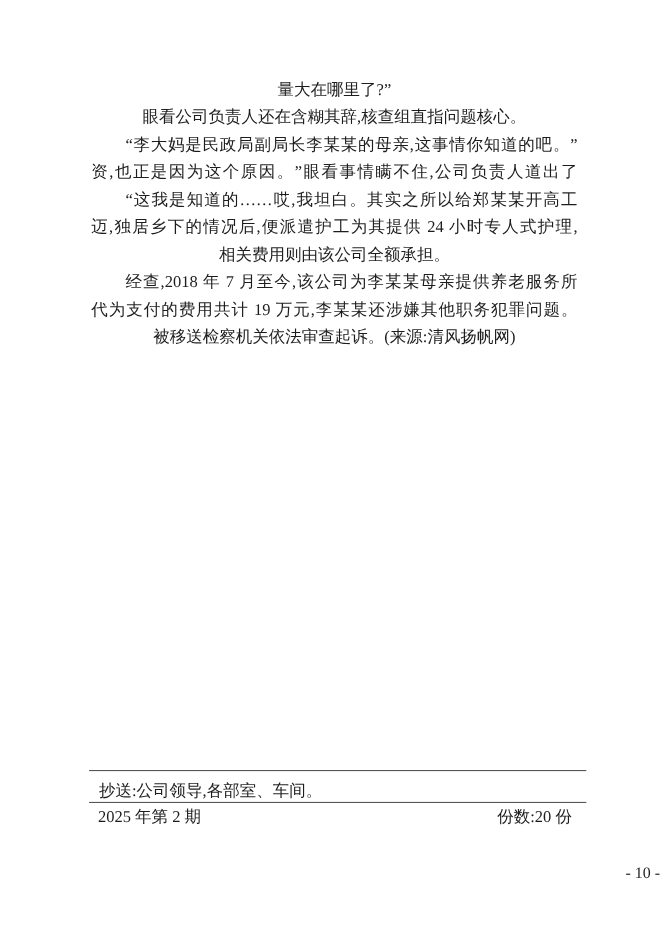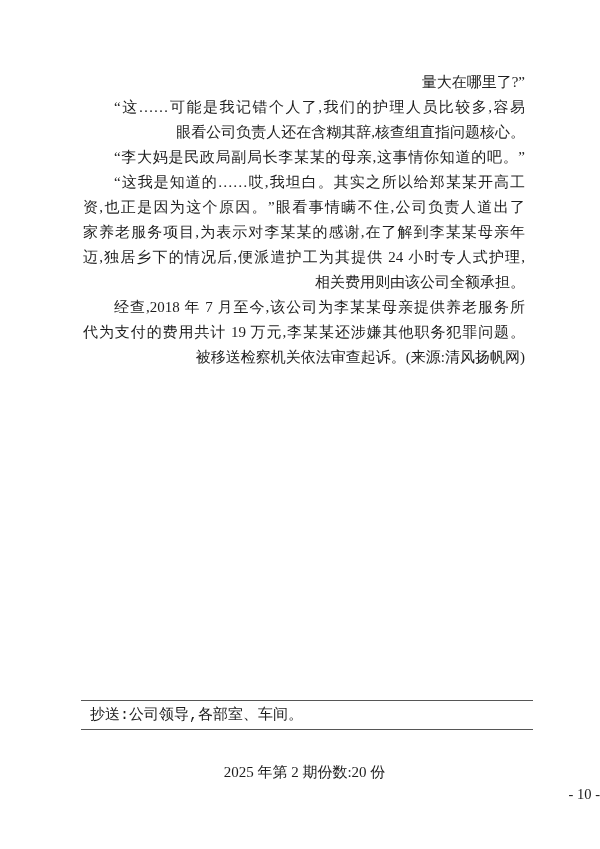--- a/index.html
+++ b/index.html
@@ -21,21 +21,21 @@
     position: absolute;
     left: 83px;
     top: 70px;
     width: 442px;
     font-size: 15px;
     line-height: 25px;
     letter-spacing: 0;
   }
   .bline {
     white-space: nowrap;
-    text-align: right;
+    text-align: center;
   }
   .bline.fill {
     text-align: justify;
     text-align-last: justify;
   }
   .bline.indent {
     padding-left: 31px;
   }
   
   .footer-rule {
@@ -47,35 +47,34 @@
   }
   .rule-top { top: 700px; }
   .rule-mid { top: 729px; }
   .copy-row {
     position: absolute;
     left: 81px;
     top: 700px;
     width: 452px;
     height: 29px;
     display: flex;
-    align-items: center;
+    align-items: flex-end;
     box-sizing: border-box;
     padding-left: 9px;
     font-size: 15px;
-    font-family: Liberation Mono, monospace;
   }
   .issue-row {
     position: absolute;
     left: 81px;
-    top: 759px;
+    top: 729px;
     width: 452px;
     height: 27px;
     display: flex;
     align-items: center;
-    justify-content: center;
+    justify-content: space-between;
     box-sizing: border-box;
     padding-left: 8px;
     padding-right: 13px;
     font-size: 15px;
   }
   .page-num {
     position: absolute;
     left: 0;
     right: 0;
     top: 784px;
@@ -84,26 +83,24 @@
     line-height: 20px;
   }
 </style>
 </head>
 <body>
 
 <div class="page">
 
   <div class="body-text">
     <div class="bline">量大在哪里了?”</div>
-    <div class="bline fill indent">“这……可能是我记错个人了,我们的护理人员比较多,容易</div>
     <div class="bline">眼看公司负责人还在含糊其辞,核查组直指问题核心。</div>
     <div class="bline fill indent">“李大妈是民政局副局长李某某的母亲,这事情你知道的吧。”</div>
+    <div class="bline fill">资,也正是因为这个原因。”眼看事情瞒不住,公司负责人道出了</div>
     <div class="bline fill indent">“这我是知道的……哎,我坦白。其实之所以给郑某某开高工</div>
-    <div class="bline fill">资,也正是因为这个原因。”眼看事情瞒不住,公司负责人道出了</div>
-    <div class="bline fill">家养老服务项目,为表示对李某某的感谢,在了解到李某某母亲年</div>
     <div class="bline fill">迈,独居乡下的情况后,便派遣护工为其提供 24 小时专人式护理,</div>
     <div class="bline">相关费用则由该公司全额承担。</div>
     <div class="bline fill indent">经查,2018 年 7 月至今,该公司为李某某母亲提供养老服务所</div>
     <div class="bline fill">代为支付的费用共计 19 万元,李某某还涉嫌其他职务犯罪问题。</div>
     <div class="bline">被移送检察机关依法审查起诉。(来源:清风扬帆网)</div>
   </div>
 
   <div class="footer-rule rule-top"></div>
 
   <div class="copy-row">

